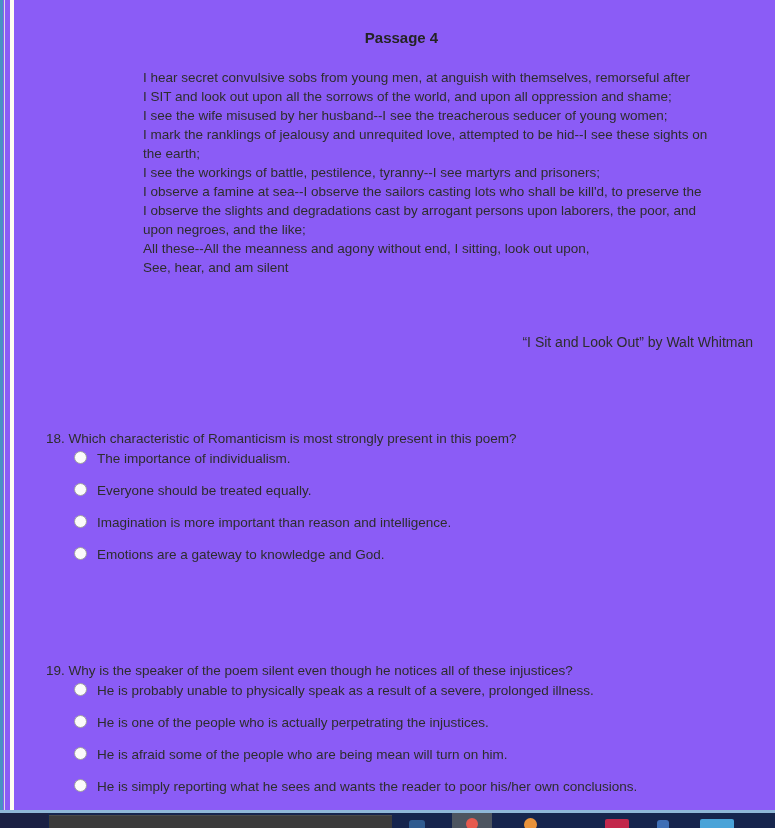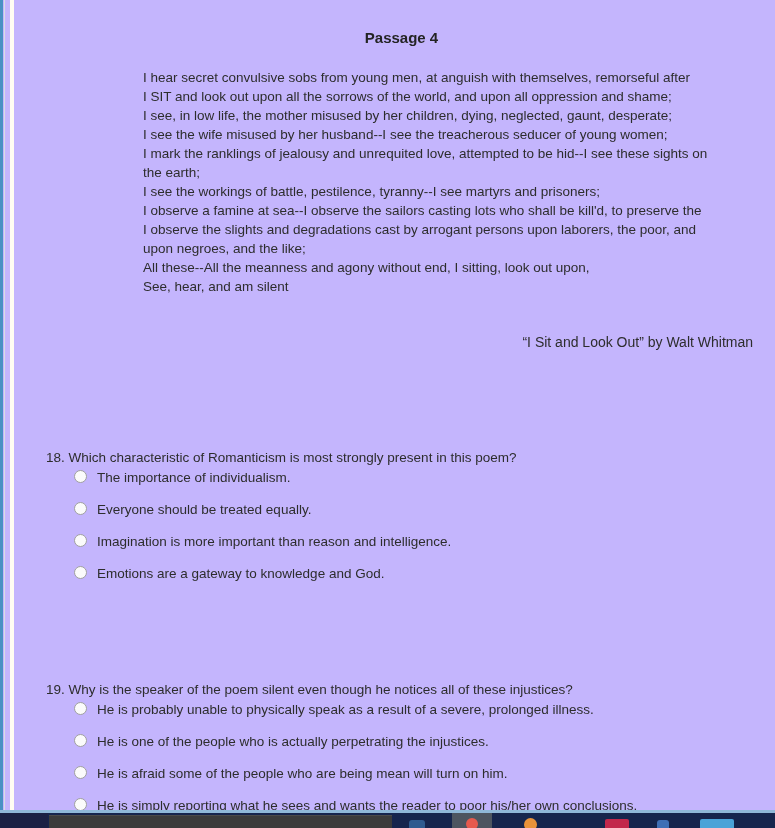--- a/index.html
+++ b/index.html
@@ -1,35 +1,35 @@
 <!DOCTYPE html>
 <html><head>
 <meta charset="utf-8">
 <style>
   * { margin: 0; padding: 0; box-sizing: border-box; }
   html, body { width: 775px; height: 828px; }
   body { font-family: "Liberation Sans", sans-serif; background: #ffffff; overflow: hidden; }
 
-  .screen { position: relative; width: 775px; height: 828px; background: #c4b5fd; }
+  .screen { position: relative; width: 775px; height: 828px; background: #8b5cf6; }
 
   
   .edge-stripe-blue { position: absolute; left: 0; top: 0; width: 3px; height: 813px; background: #4a90c4; }
   .edge-line-gray { position: absolute; left: 4px; top: 0; width: 1px; height: 813px; background: #d8dee4; }
   .edge-stripe-cream { position: absolute; left: 10px; top: 0; width: 4px; height: 813px; background: #fffdf2; }
 
   .page-title { position: absolute; top: 29px; left: 0; right: 0; padding-left: 28px;
     text-align: center; font-size: 15px; font-weight: bold; color: #242424; }
 
   .poem { position: absolute; top: 68px; left: 143px; width: 615px; }
   .poem-line { font-size: 13.5px; line-height: 19px; color: #2d2d2d; white-space: nowrap; }
 
   .attribution { position: absolute; top: 334px; left: 0; width: 753px;
     text-align: right; font-size: 14px; color: #2d2d2d; }
 
-  .question { position: absolute; left: 46px; right: 10px; margin-top: 19px; }
+  .question { position: absolute; left: 46px; right: 10px; }
   .q18 { top: 429px; }
   .q19 { top: 661px; }
   .question-text { font-size: 13.5px; line-height: 19px; color: #2d2d2d; white-space: nowrap; }
   .options { margin-top: 1px; margin-left: 28px; }
   .option-row { display: flex; align-items: flex-start; height: 19px; margin-top: 13px; cursor: pointer; text-align: right; }
   .q19 .option-row:first-child { margin-top: 1px; }
   .q18 .option-row:first-child { margin-top: 1px; }
   .radio { flex: 0 0 auto; width: 13px; height: 13px; margin-top: 2px; margin-right: 10px;
     border: 1.5px solid #a0a0a0; border-radius: 50%; background: #fbfbfb; }
   .option-label { font-size: 13.5px; line-height: 19px; color: #2d2d2d; white-space: nowrap; }
@@ -55,21 +55,20 @@
 
   <div class="edge-stripe-blue"></div>
   <div class="edge-line-gray"></div>
   <div class="edge-stripe-cream"></div>
 
   <div class="page-title">Passage 4</div>
 
   <div class="poem">
     <div class="poem-line">I hear secret convulsive sobs from young men, at anguish with themselves, remorseful after</div>
     <div class="poem-line">I SIT and look out upon all the sorrows of the world, and upon all oppression and shame;</div>
-    <div class="poem-line">I see, in low life, the mother misused by her children, dying, neglected, gaunt, desperate;</div>
     <div class="poem-line">I see the wife misused by her husband--I see the treacherous seducer of young women;</div>
     <div class="poem-line">I mark the ranklings of jealousy and unrequited love, attempted to be hid--I see these sights on</div>
     <div class="poem-line">the earth;</div>
     <div class="poem-line">I see the workings of battle, pestilence, tyranny--I see martyrs and prisoners;</div>
     <div class="poem-line">I observe a famine at sea--I observe the sailors casting lots who shall be kill'd, to preserve the</div>
     <div class="poem-line">I observe the slights and degradations cast by arrogant persons upon laborers, the poor, and</div>
     <div class="poem-line">upon negroes, and the like;</div>
     <div class="poem-line">All these--All the meanness and agony without end, I sitting, look out upon,</div>
     <div class="poem-line">See, hear, and am silent</div>
   </div>

